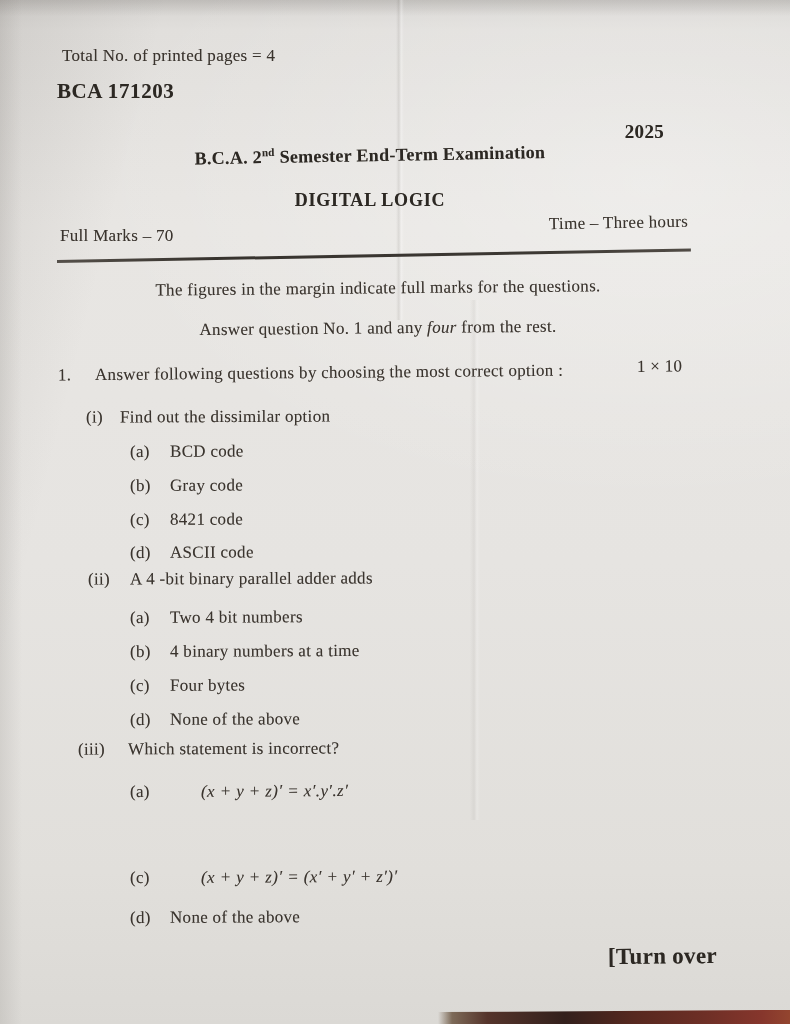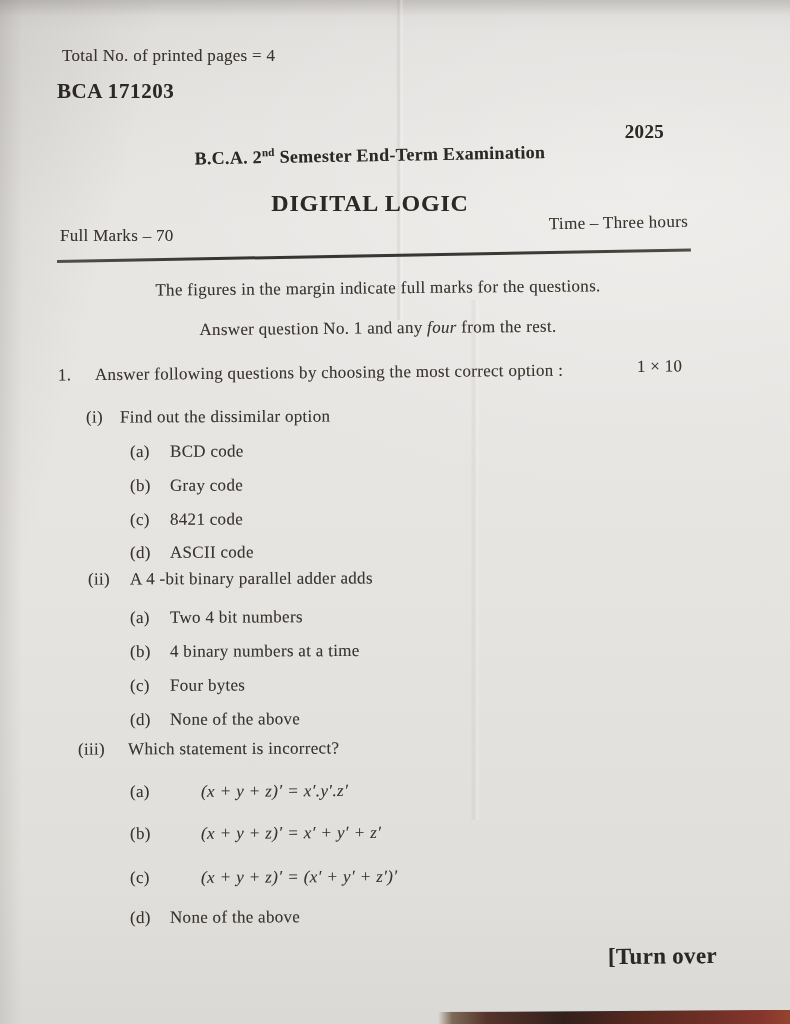--- a/index.html
+++ b/index.html
@@ -34,21 +34,21 @@
   .center{text-align:center;}
   .tilt1{transform:rotate(-1.05deg);transform-origin:left center;}
   .tilt2{transform:rotate(-0.55deg);transform-origin:left center;}
   .tilt3{transform:rotate(-0.25deg);transform-origin:left center;}
 
   .pages-note{top:46px;left:62px;}
   .paper-code{top:79px;left:57px;font-size:21px;letter-spacing:.6px;}
   .year{top:121px;left:0;width:664px;font-size:19px;text-align:right;}
   .exam-title{top:151px;left:0;width:740px;font-size:18px;}
   .exam-title sup{font-size:11px;}
-  .subject{top:190px;left:0;width:740px;font-size:24px;letter-spacing:.8px;}
+  .subject{top:190px;left:0;width:740px;font-size:18px;letter-spacing:.8px;}
   .full-marks{top:226px;left:60px;}
   .time{top:215px;left:508px;width:180px;text-align:right;}
   .rule{top:260px;left:57px;width:634px;height:3px;
     background:linear-gradient(90deg,#55504a,#37332e 25%,#3c3833 75%,#514c46);}
   .instr1{top:282px;left:0;width:756px;}
   .instr2{top:322px;left:0;width:756px;}
   .q1row{top:366px;left:0;width:790px;height:22px;}
   .q1num{position:absolute;left:58px;}
   .q1text{position:absolute;left:95px;}
   .q1marks{position:absolute;left:637px;top:-3px;}
@@ -129,23 +129,20 @@
     <span class="opt-label">(d)</span><span>None of the above</span>
   </div>
 
   <div class="abs txt tilt3" style="top:740px;left:0;width:790px;">
     <span class="subq-label" style="left:78px">(iii)</span>
     <span class="subq-text" style="left:128px">Which statement is incorrect?</span>
   </div>
   <div class="abs txt opt tilt3" style="top:782px">
     <span class="opt-label">(a)</span><span class="math">(x + y + z)′ = x′.y′.z′</span>
   </div>
-  <div class="abs txt opt tilt3" style="top:824px">
-    <span class="opt-label">(b)</span><span class="math">(x + y + z)′ = x′ + y′ + z′</span>
-  </div>
   <div class="abs txt opt tilt3" style="top:868px">
     <span class="opt-label">(c)</span><span class="math">(x + y + z)′ = (x′ + y′ + z′)′</span>
   </div>
   <div class="abs txt opt tilt3" style="top:908px">
     <span class="opt-label">(d)</span><span>None of the above</span>
   </div>
 
   <div class="abs txt bold turn-over tilt2">[Turn over</div>
 
   <div class="table-edge"></div>

